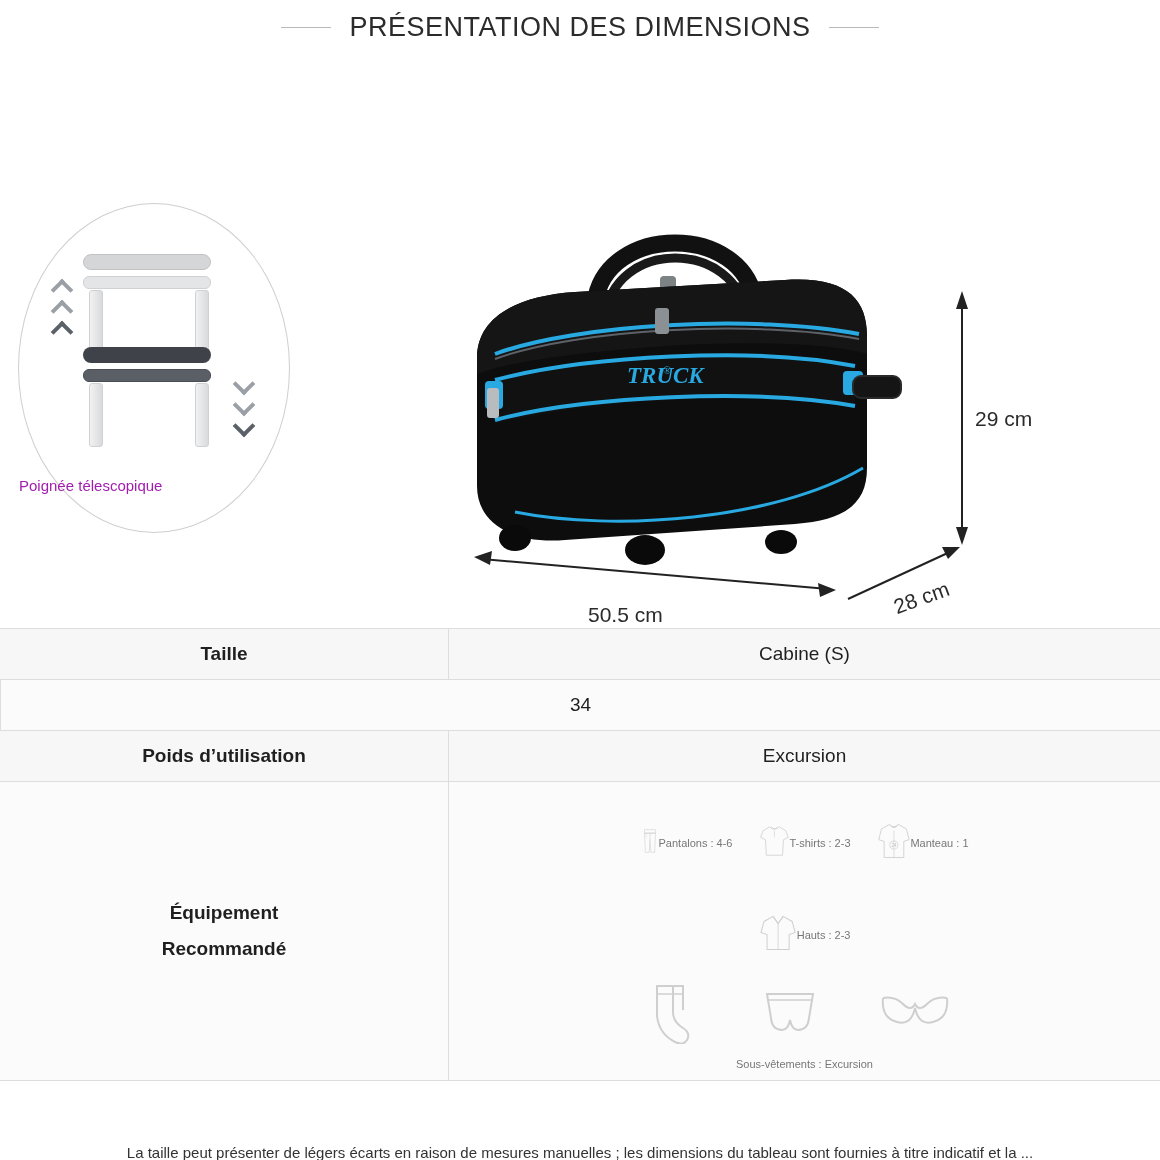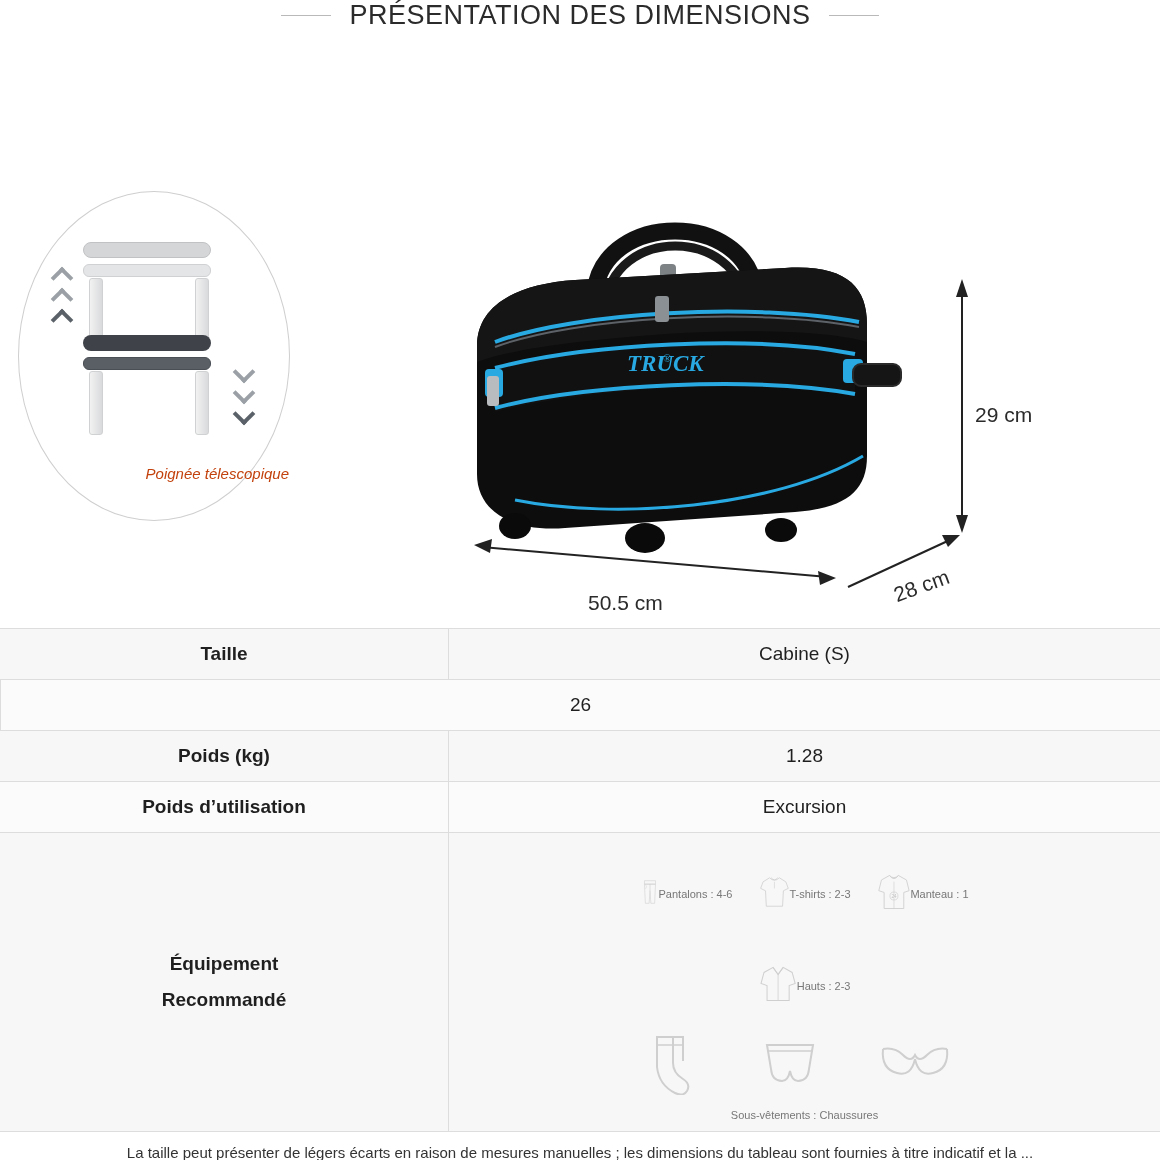--- a/index.html
+++ b/index.html
@@ -10,21 +10,21 @@
     font-family: "Liberation Sans", sans-serif;
     color: #222;
     overflow: hidden;
   }
   .page { position: relative; width: 1160px; height: 1160px; }
 
   
   .title-row {
     display: flex; align-items: center; justify-content: center;
     gap: 18px;
-    padding-top: 0;
+    padding-top: 12px;
   }
   .title-rule { width: 50px; height: 1px; background: #b9b9b9; }
   .title-text {
     font-size: 27px;
     letter-spacing: 0.5px;
     color: #2b2b2b;
     font-weight: 400;
     white-space: nowrap;
   }
 
@@ -36,24 +36,23 @@
     position: absolute;
     left: 18px; top: 160px;
     width: 272px; height: 330px;
     border: 1px solid #cfcfcf;
     border-radius: 50%;
     background: #fff;
   }
   .oval .caption {
     position: absolute;
     bottom: 38px; left: 0; right: 0;
-    text-align: right;
+    text-align: left;
     font-size: 15px;
-    color: #c2410c;
-    font-style: italic;
+    color: #a21caf;
   }
   .chev-col { position: absolute; width: 26px; }
   .chev {
     width: 16px; height: 16px;
     border-left: 4px solid #9aa0a6;
     border-top: 4px solid #9aa0a6;
     margin: 0 auto 5px auto;
   }
   .chev.up { transform: rotate(45deg); }
   .chev.down { transform: rotate(-135deg); }
@@ -91,21 +90,21 @@
   
   .bag-wrap { position: absolute; left: 455px; top: 125px; width: 470px; height: 400px; }
 
   
   .dim-label {
     position: absolute;
     font-size: 21px;
     color: #2b2b2b;
     white-space: nowrap;
   }
-  .dim-29 { left: 975px; top: 372px; }
+  .dim-29 { left: 975px; top: 364px; }
   .dim-505 { left: 588px; top: 560px; }
   .dim-28 { left: 893px; top: 543px; transform: rotate(-20deg); }
 
   
   .table {
     position: absolute;
     left: 0; top: 628px;
     width: 1160px;
     border-top: 1px solid #dddddd;
   }
@@ -257,27 +256,23 @@
   </div>
 
   <div class="table">
 
     <div class="trow">
       <div class="tcell-label">Taille</div>
       <div class="tcell-value">Cabine (S)</div>
     </div>
 
     <div class="trow">
-      <div class="tcell-value">26</div>
-    </div>
-
-    <div class="trow">
-      <div class="tcell-label">Poids (kg)</div>
-      <div class="tcell-value">1.28</div>
-    </div>
+      <div class="tcell-value">34</div>
+    </div>
+
 
     <div class="trow">
       <div class="tcell-label">Poids d’utilisation</div>
       <div class="tcell-value">Excursion</div>
     </div>
 
     <div class="trow row-equip">
       <div class="tcell-label">
         <span>Équipement</span>
         <span>Recommandé</span>
@@ -347,20 +342,20 @@
 
             <div class="equip-item">
               <svg class="equip-svg" width="76" height="62" viewBox="0 0 76 62">
                 <path d="M6 16 q12 -2 20 6 q8 8 12 0 q4 8 12 0 q8 -8 20 -6" fill="none" stroke="#cfcfcf" stroke-width="2"></path>
                 <path d="M6 16 q-2 20 14 24 q14 4 18 -14" fill="none" stroke="#cfcfcf" stroke-width="2"></path>
                 <path d="M70 16 q2 20 -14 24 q-14 4 -18 -14" fill="none" stroke="#cfcfcf" stroke-width="2"></path>
               </svg>
             </div>
           </div>
 
-          <div class="equip-cap">Sous-vêtements : Chaussures</div>
+          <div class="equip-cap">Sous-vêtements : Excursion</div>
         </div>
       </div>
     </div>
   </div>
 
   <div class="footnote">La taille peut présenter de légers écarts en raison de mesures manuelles ; les dimensions du tableau sont fournies à titre indicatif et la ...</div>
 </div>
 
 </body></html>

